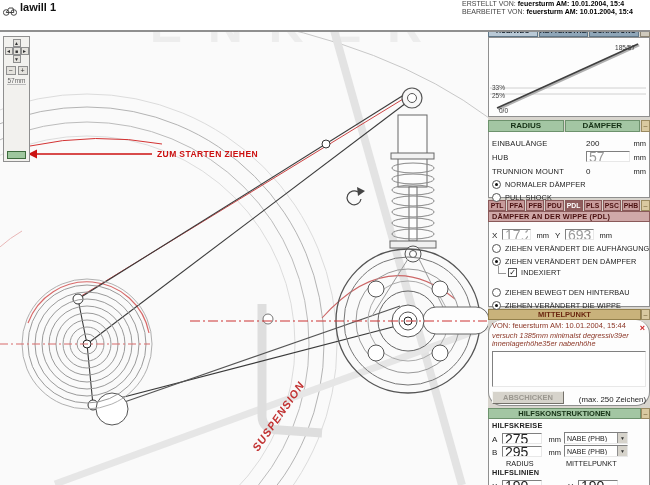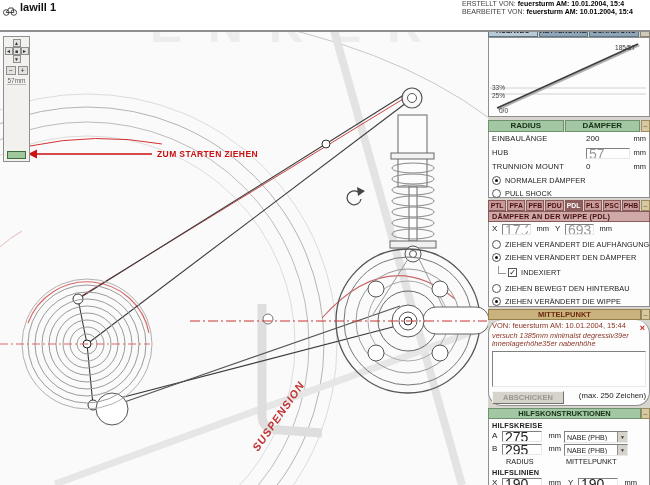--- a/index.html
+++ b/index.html
@@ -48,21 +48,21 @@
   .collapse-btn { width:10px; background:#cfcabd; border:1px solid #8a8372; color:#555;
                   font-size:7px; line-height:9px; text-align:center; cursor:pointer; flex:0 0 10px;}
   .graph-box { height:80px; background:#fdfdfd; border:1px solid #8f8f8f; margin-bottom:3px; }
   .hdr-split { height:12px; display:flex; gap:1px; }
   .hdr-green { background:#a3c6a3; border:1px solid #6d926d; color:#143014; font-weight:bold;
                font-size:8px; text-align:center; line-height:10px; flex:1; cursor:pointer; }
   .collapse-tan { width:9px; flex:0 0 9px; background:#d9c9a0; border:1px solid #9a8a60;
                   color:#6b5b30; font-size:7px; line-height:9px; text-align:center; cursor:pointer; }
   .box { background:#fdfdfd; border:1px solid #8f8f8f; border-top:none; padding:2px 3px; }
   .frame-box { height:66px; }
-  .row { display:flex; align-items:flex-start; }
+  .row { display:flex; align-items:flex-end; }
   .f-row { height:14px; }
   .f-label { flex:1; font-size:7.5px; color:#222; letter-spacing:0.2px; }
   .f-static { width:44px; font-size:8px; color:#222; }
   .unit { width:16px; font-size:7.5px; color:#222; text-align:right; }
   .tf { width:44px; height:11px; font-size:14px; color:#999; border:1px solid;
         border-color:#808080 #e8e8e8 #e8e8e8 #808080; background:#fff; padding:0 2px;
         font-family:"Liberation Sans", sans-serif; }
   .tf.dark { color:#222; }
   .radio { width:9px; height:9px; border-radius:50%; border:1px solid #555; background:#fff;
            display:inline-block; margin-right:4px; flex:0 0 9px; position:relative; cursor:pointer; }

